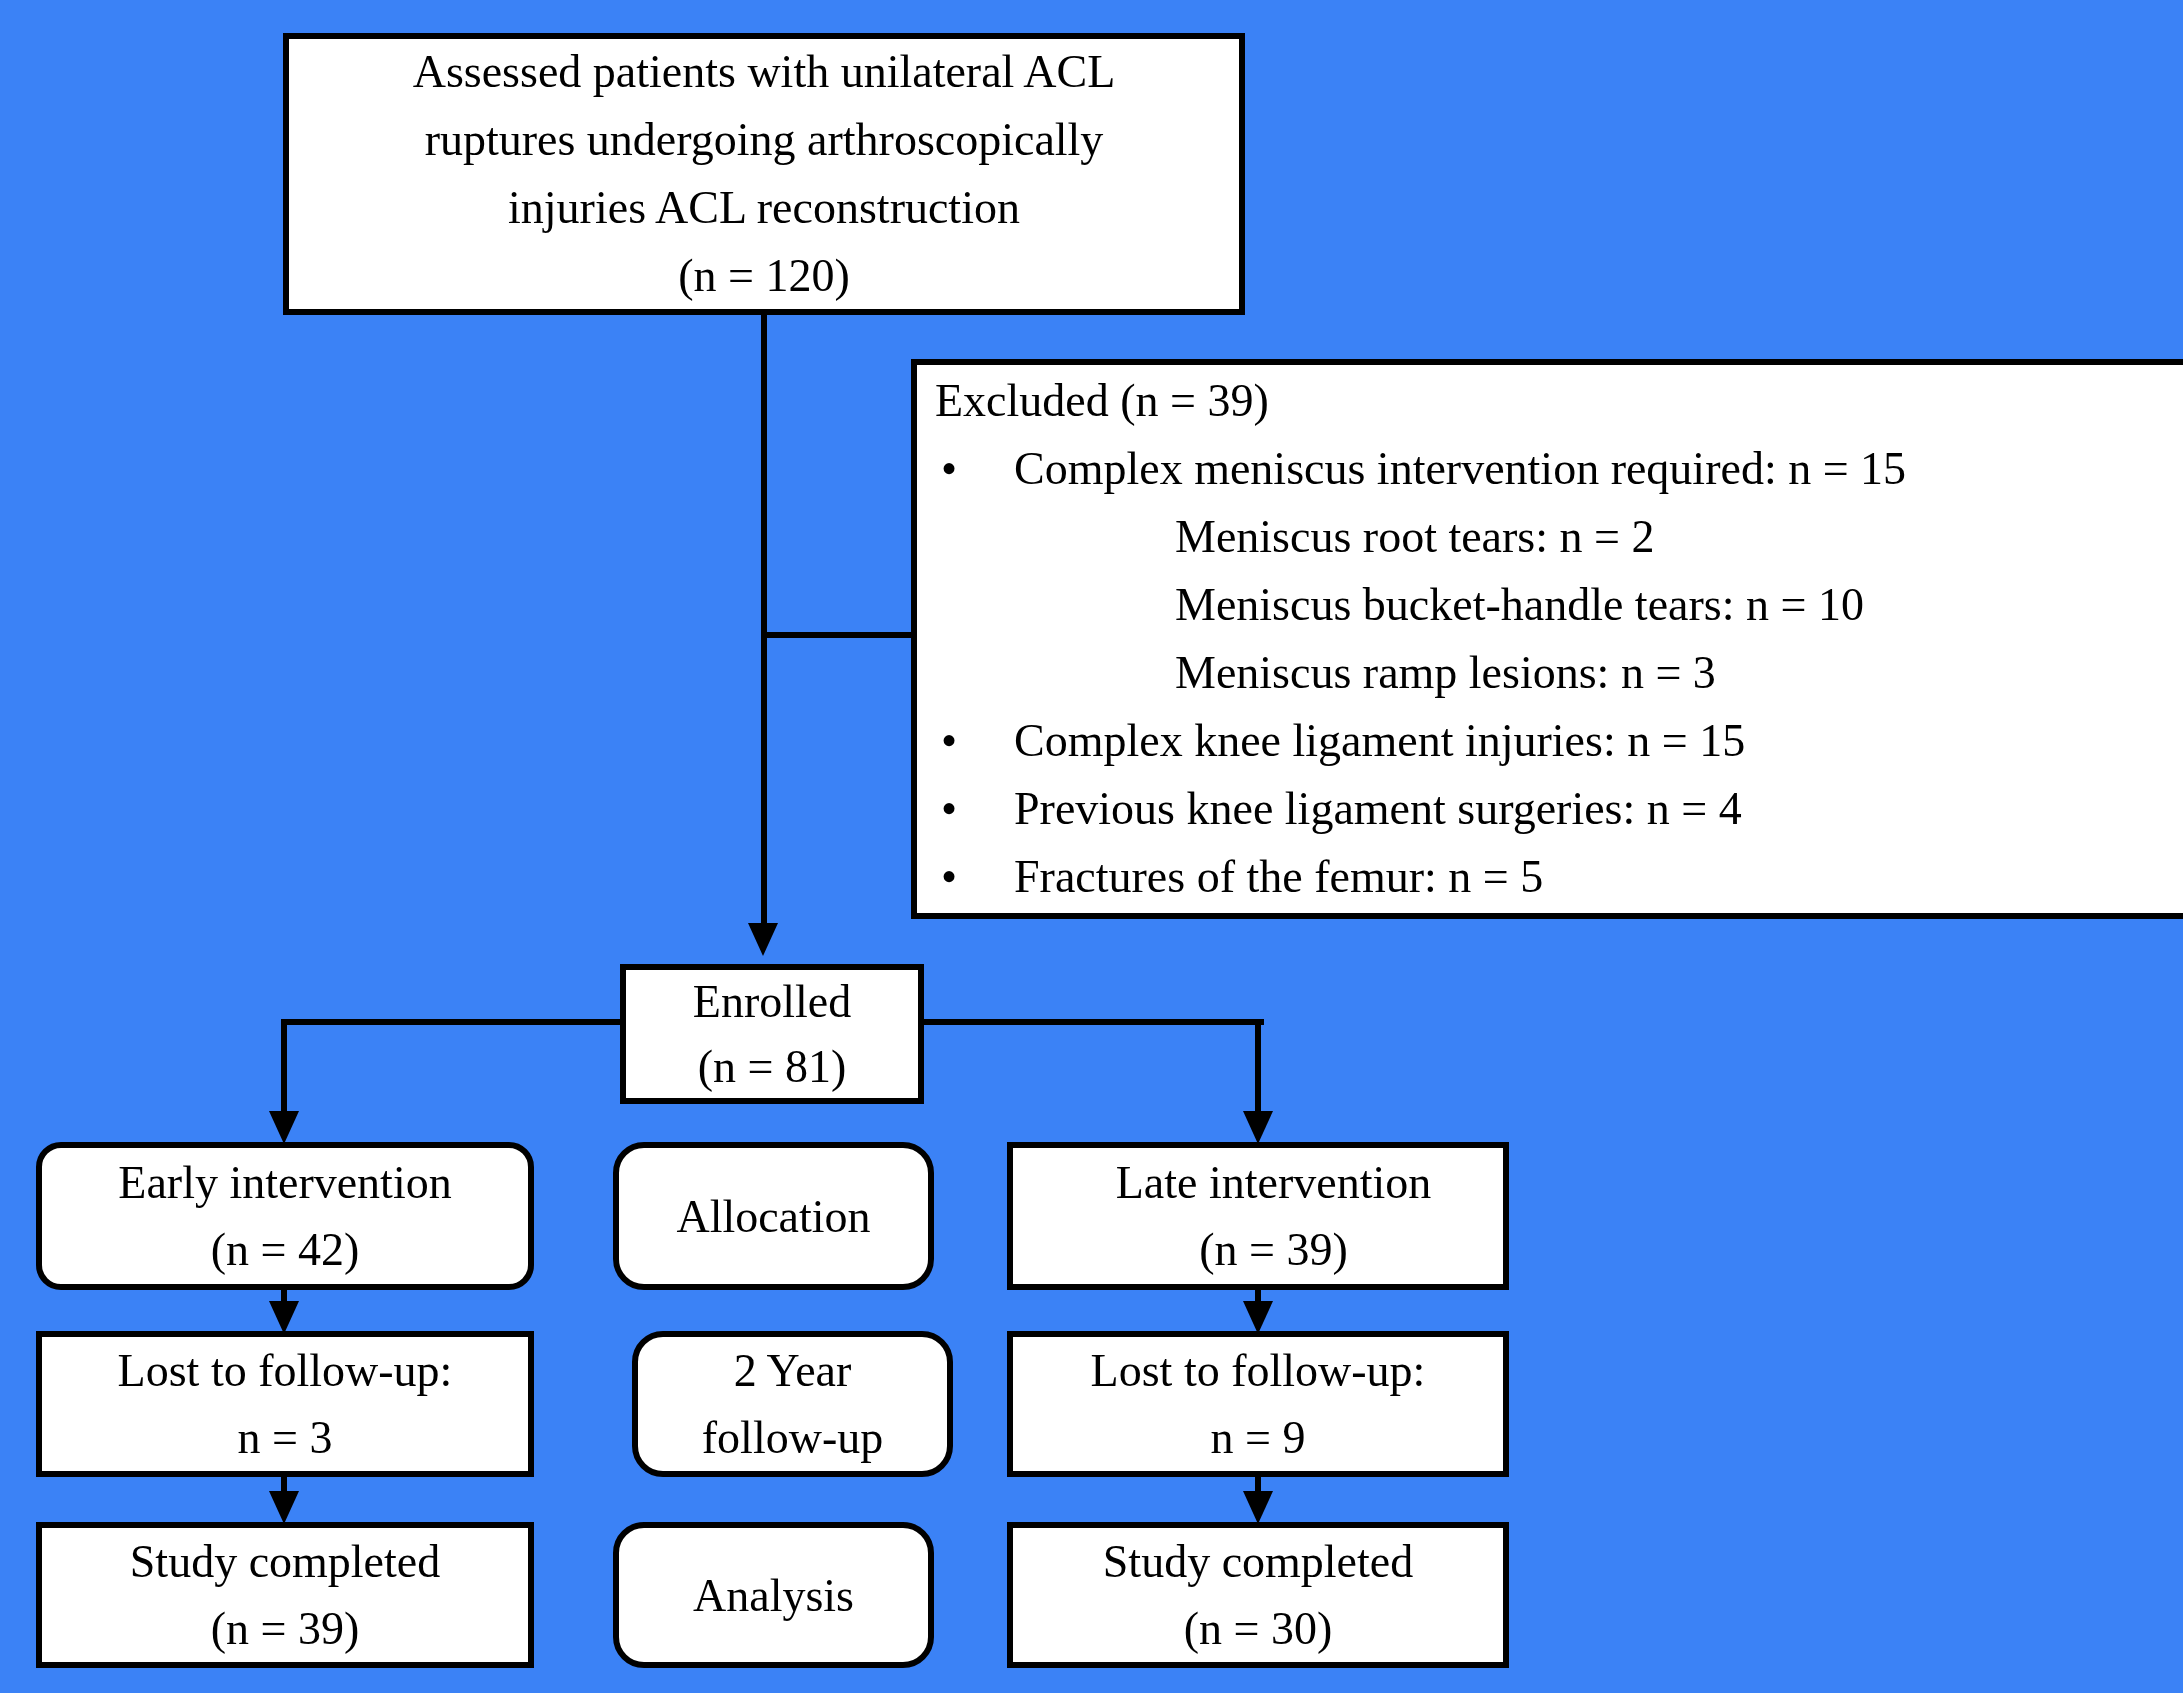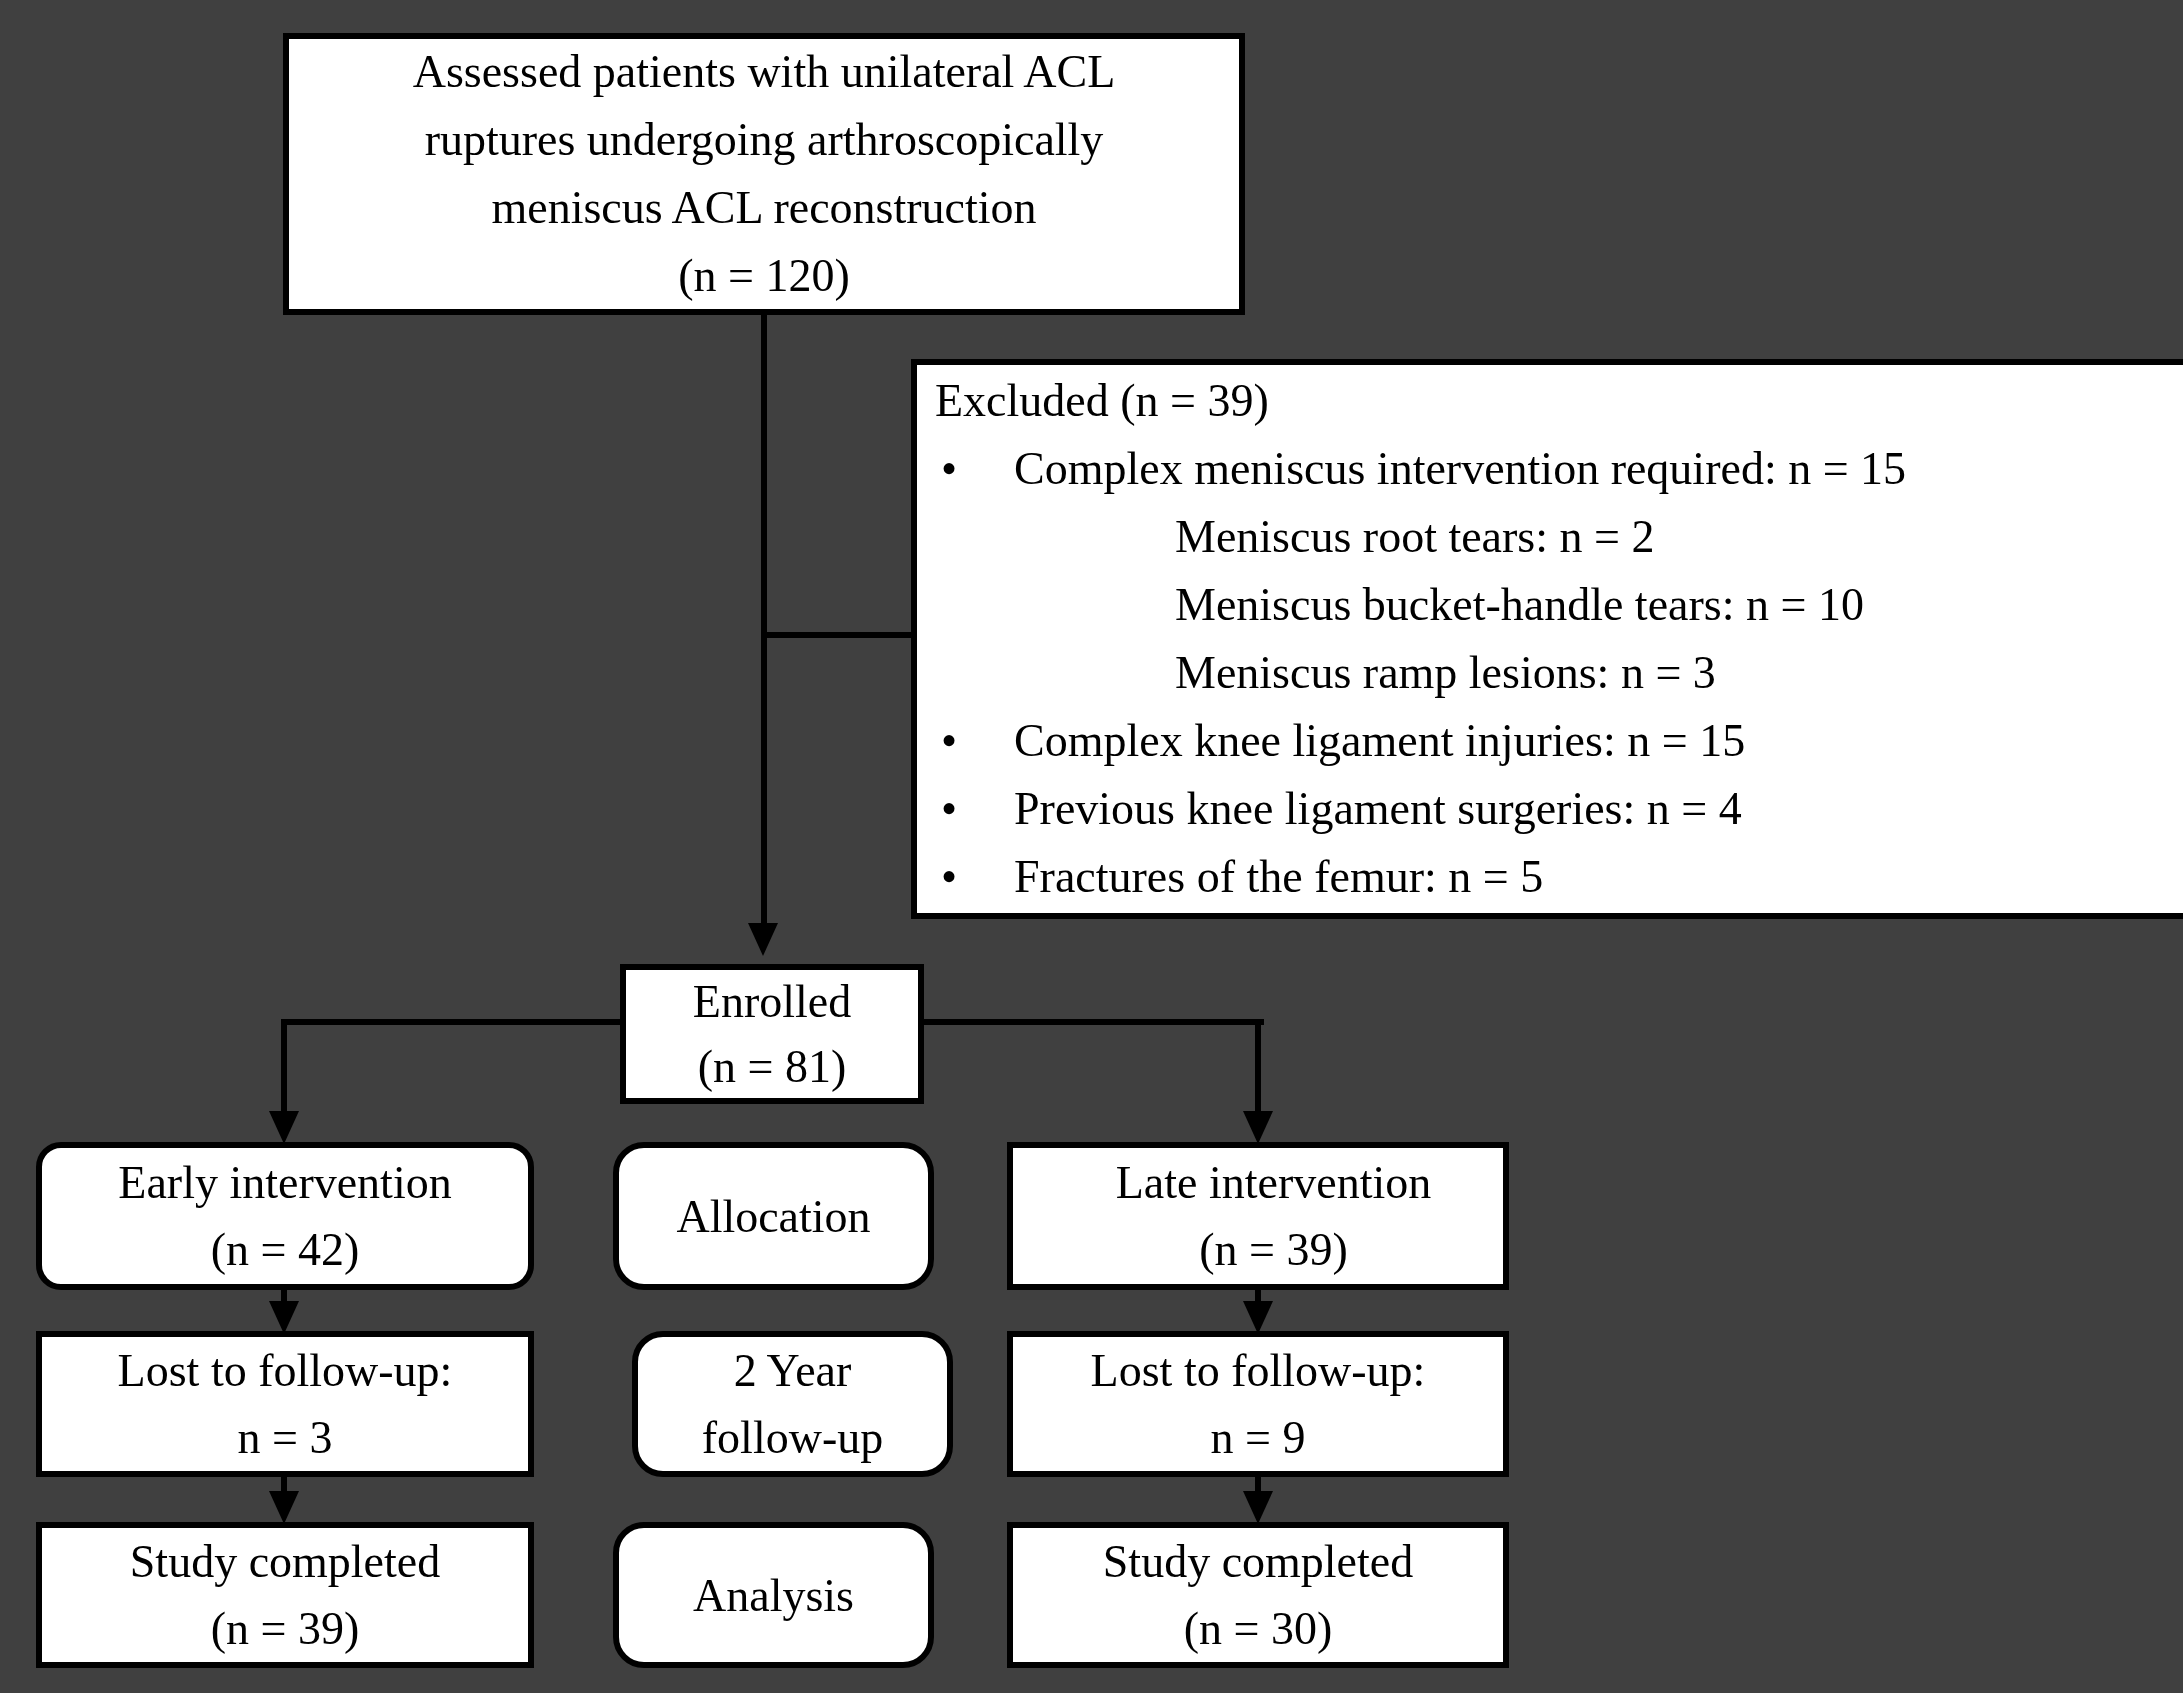--- a/index.html
+++ b/index.html
@@ -4,21 +4,21 @@
 <style>
   html, body {
     margin: 0;
     padding: 0;
     background: #ffffff;
   }
   .stage {
     position: relative;
     width: 2183px;
     height: 1693px;
-    background: #404040;
+    background: #3b82f6;
     color: #000000;
     font-family: "Liberation Serif", "DejaVu Serif", serif;
     overflow: hidden;
   }
   .box {
     position: absolute;
     box-sizing: border-box;
     border: 6px solid #000000;
     background: #ffffff;
     display: flex;
@@ -59,21 +59,21 @@
   }
 </style>
 </head>
 <body>
 
 <div class="stage">
 
   <div class="box box-assessed" style="left:283px; top:33px; width:962px; height:282px;">
     <div>Assessed patients with unilateral ACL</div>
     <div>ruptures undergoing arthroscopically</div>
-    <div>meniscus ACL reconstruction</div>
+    <div>injuries ACL reconstruction</div>
     <div>(n = 120)</div>
   </div>
 
   <div class="vline" style="left:761px; top:310px; width:6px; height:616px;"></div>
   <div class="arrow-down" style="left:748px; top:923px;"></div>
 
   <div class="hline" style="left:764px; top:632px; width:153px; height:6px;"></div>
 
   <div class="box excluded-box" style="left:911px; top:359px; width:1390px; height:560px;">
     <div class="exc-title">Excluded (n = 39)</div>

